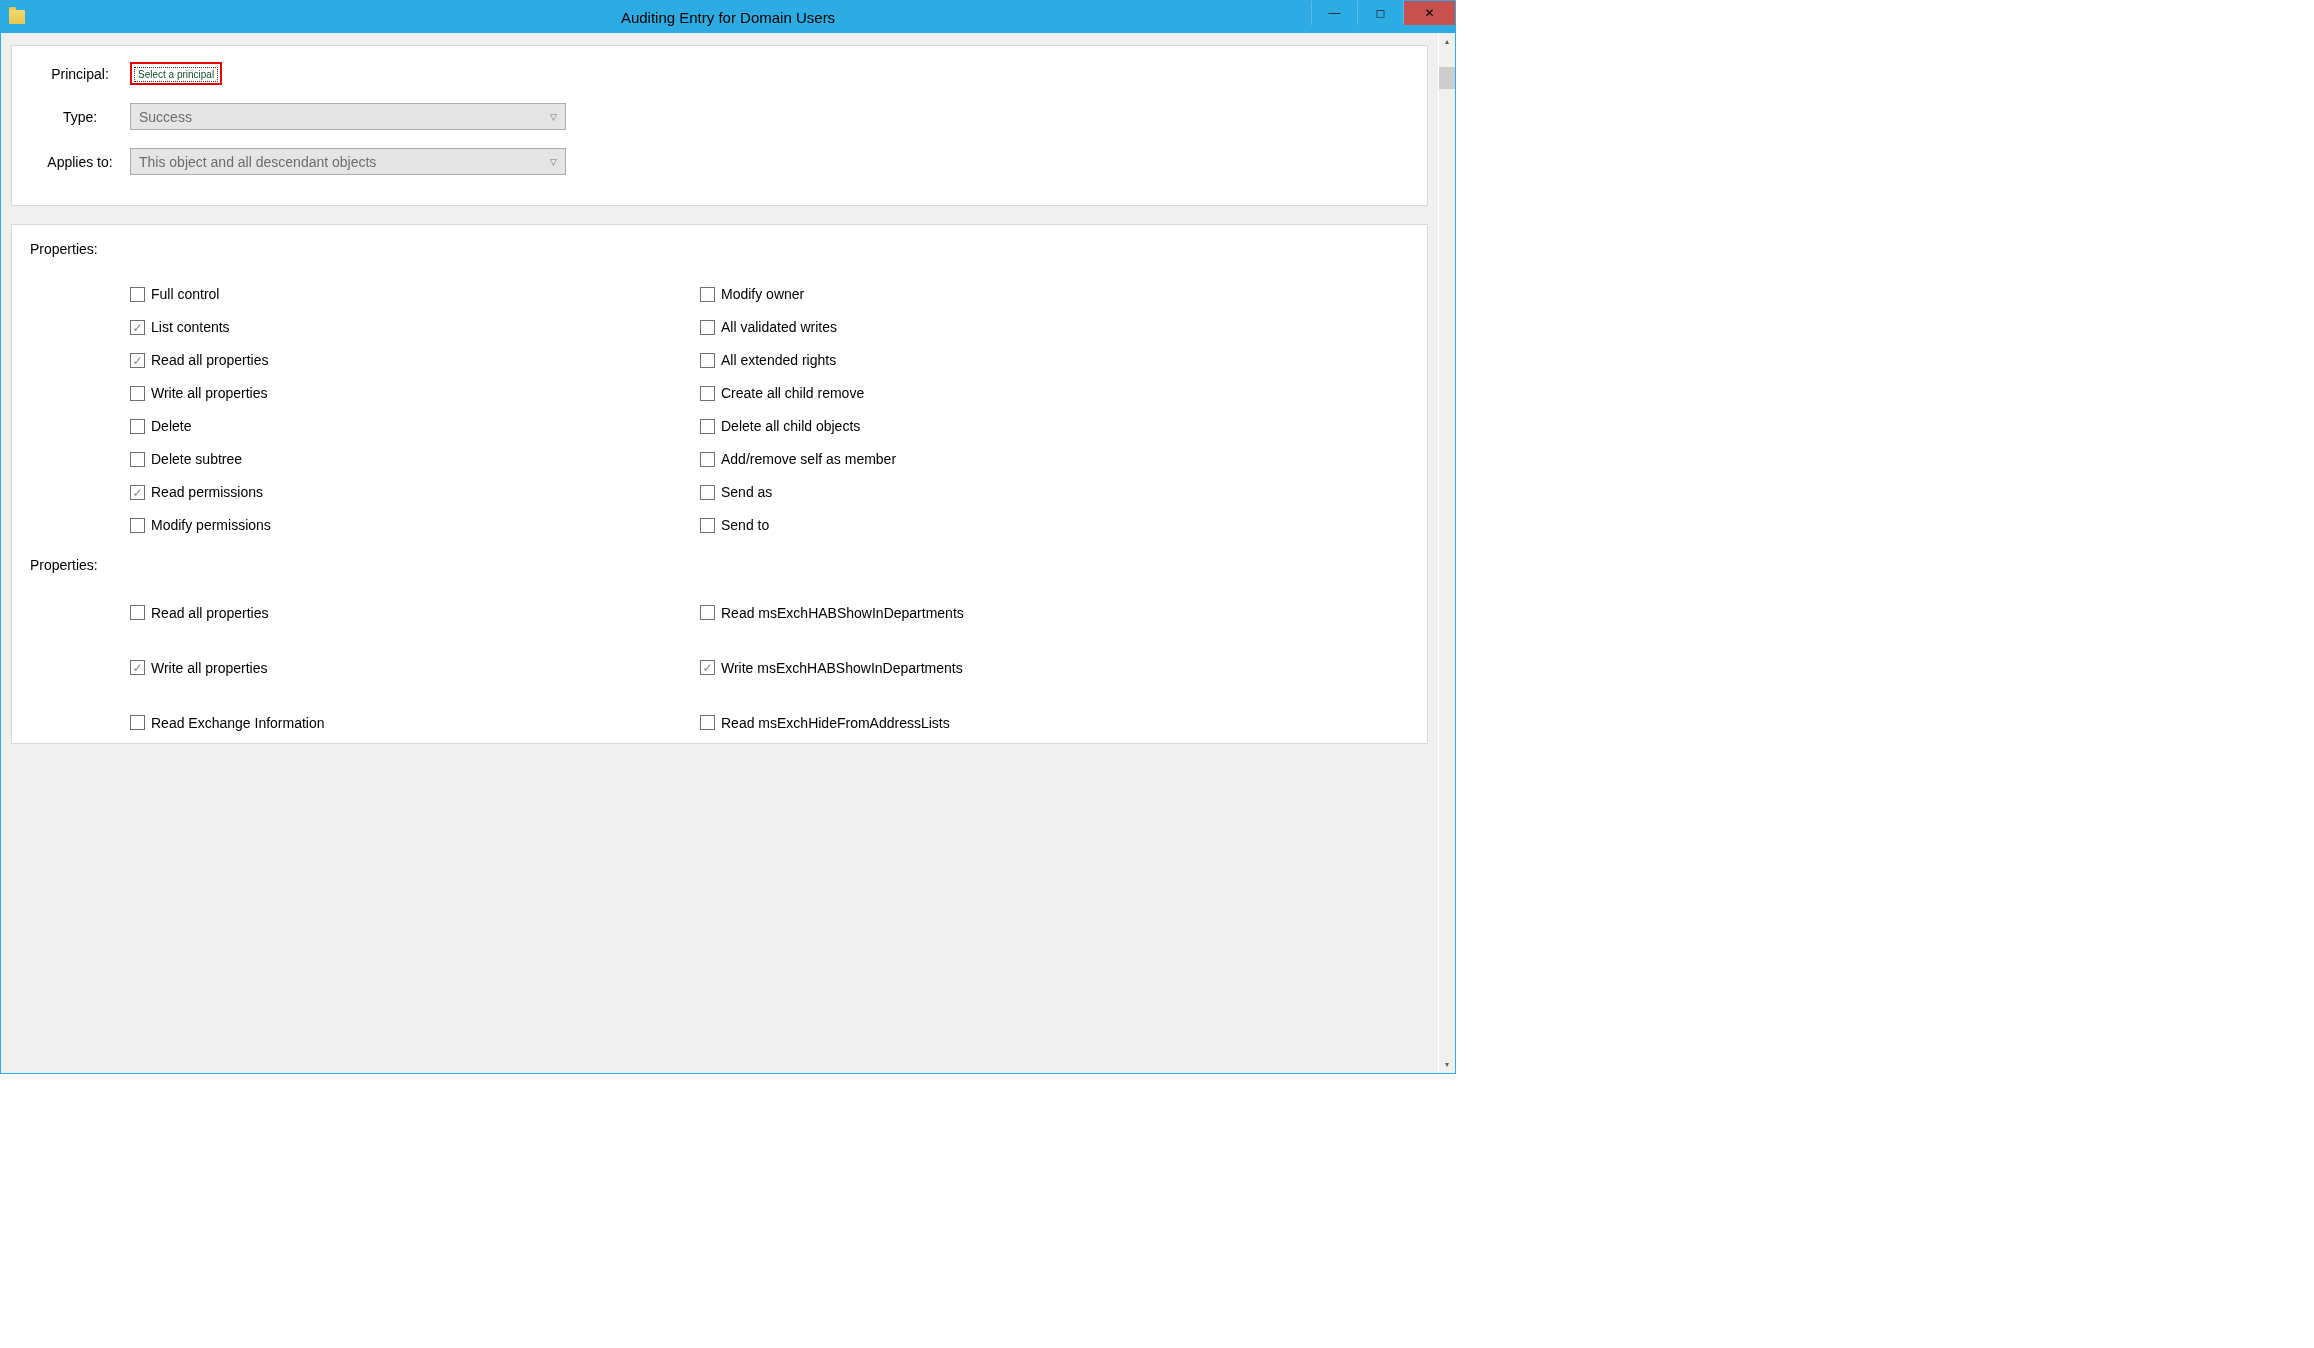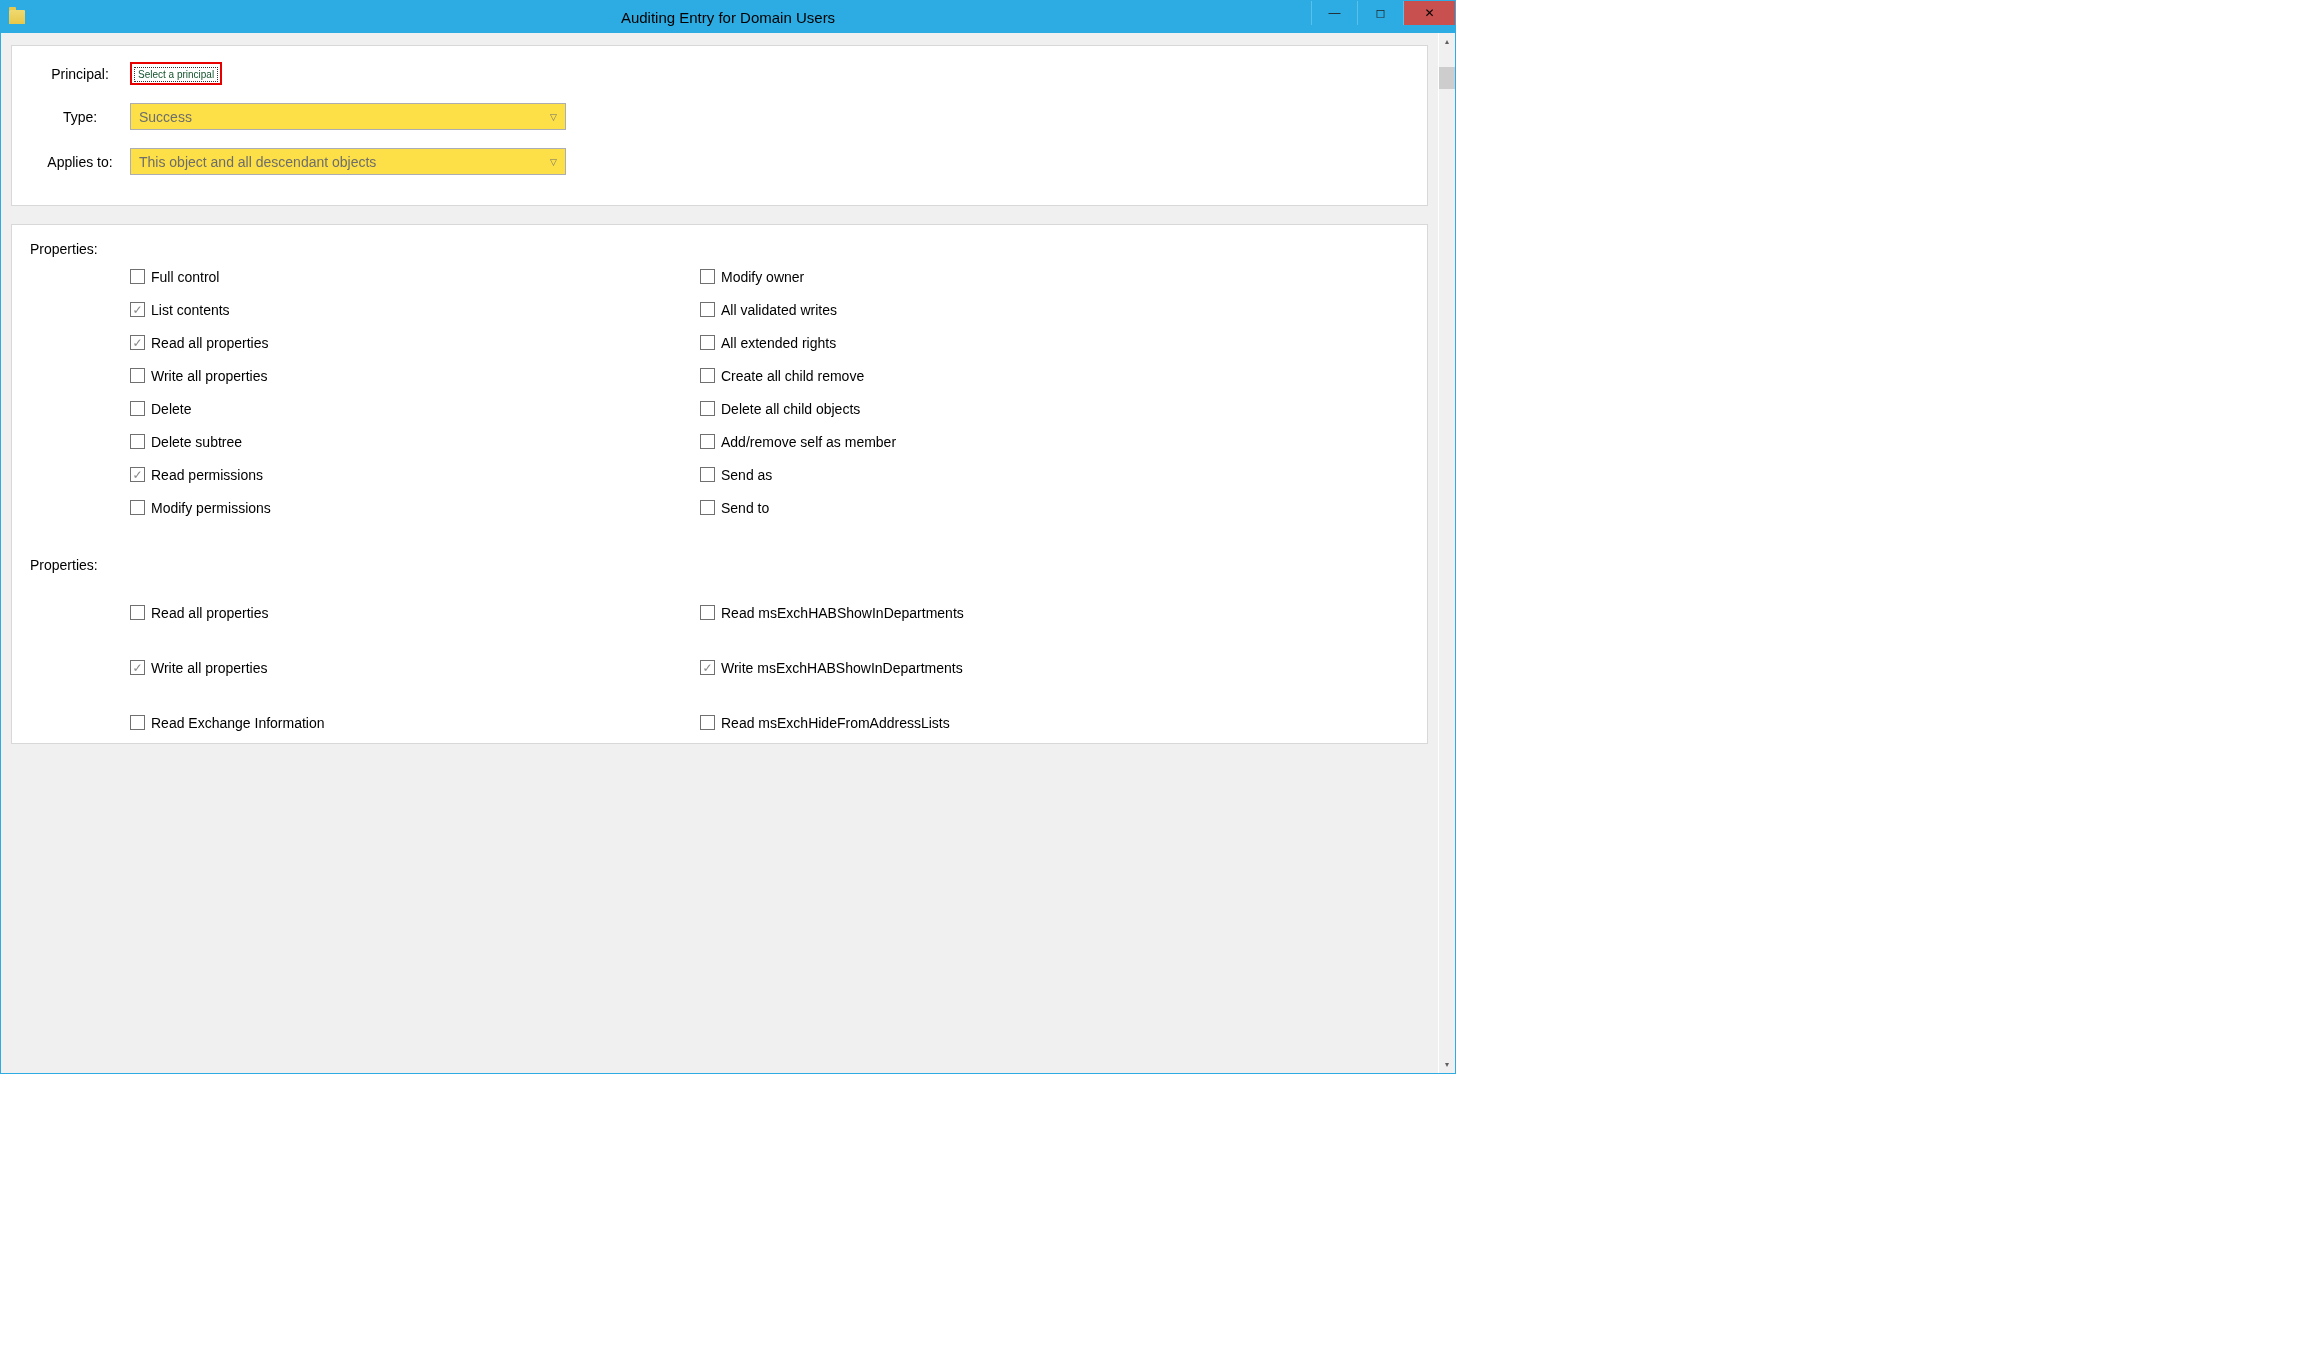--- a/index.html
+++ b/index.html
@@ -127,21 +127,21 @@
     }
     .principal-highlight {
       border: 2.5px solid #e60000;
       padding: 2px;
       display: inline-block;
     }
     .combo {
       width: 436px;
       height: 27px;
       border: 1px solid #abadb3;
-      background: #fde047;
+      background: #e5e5e5;
       color: #6d6d6d;
       font-size: 14px;
       padding: 0 8px;
       display: flex;
       align-items: center;
       justify-content: space-between;
       cursor: pointer;
     }
     .combo-arrow { color: #6d6d6d; font-size: 9px; }
 
@@ -153,21 +153,21 @@
     .perm-grid {
       display: flex;
       margin-left: 100px;
       margin-bottom: 24px;
     }
     .perm-col {
       flex: 0 0 570px;
     }
     .perm-item {
       display: flex;
-      align-items: flex-start;
+      align-items: flex-end;
       height: 33px;
       gap: 6px;
     }
     .prop-grid {
       display: flex;
       margin-left: 100px;
     }
     .prop-item {
       display: flex;
       align-items: center;

